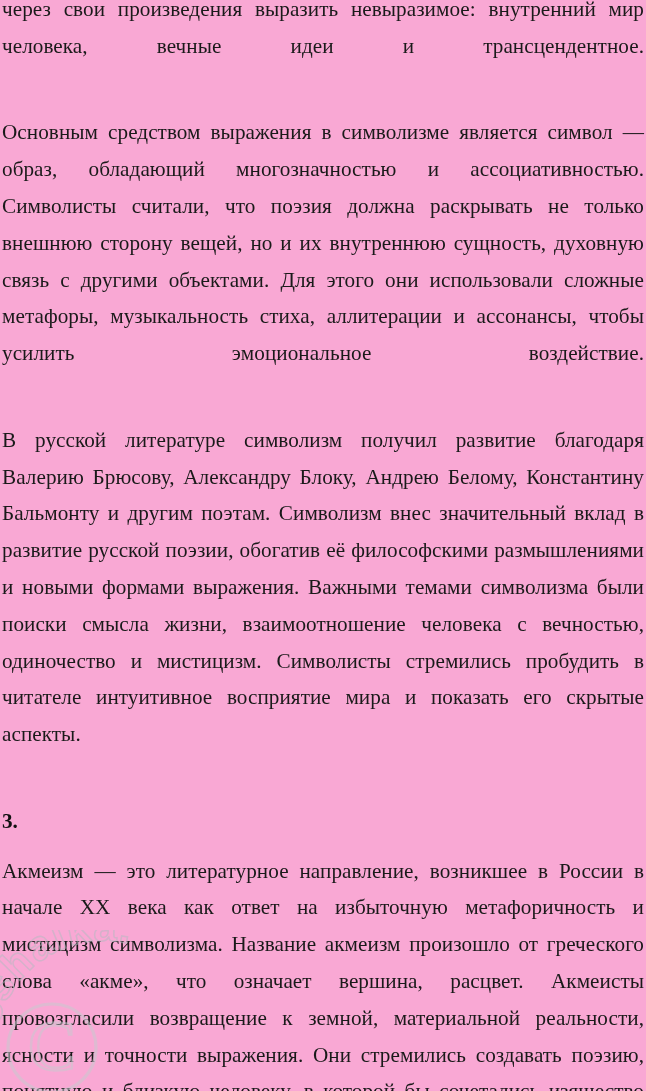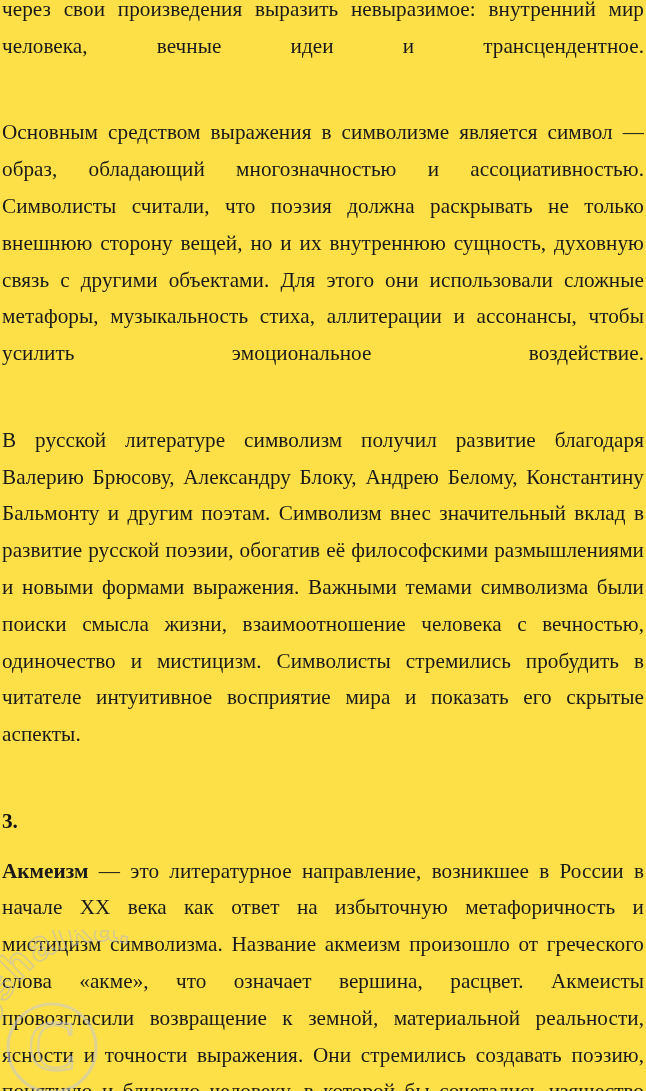--- a/index.html
+++ b/index.html
@@ -8,21 +8,21 @@
     background: #ffffff;
   }
   body {
     font-family: "Liberation Serif", "DejaVu Serif", serif;
   }
   #page {
     position: relative;
     width: 646px;
     height: 1091px;
     overflow: hidden;
-    background: #fde047;
+    background: #f9a8d4;
   }
   #doc {
     position: absolute;
     left: 0;
     top: -9px;
     width: 646px;
     padding: 0 2px 0 2px;
     box-sizing: border-box;
   }
   .para {
@@ -44,21 +44,21 @@
     height: 0;
   }
   .heading-num {
     margin: 0 0 13px 0;
     font-size: 21.2px;
     line-height: 36.8px;
     font-weight: bold;
     color: #111111;
     text-align: left;
   }
-  b, .bold { font-weight: bold; }
+  b, .bold { font-weight: normal; }
 
   
   #watermark {
     position: absolute;
     left: -6px;
     top: 930px;
     width: 210px;
     height: 175px;
     pointer-events: none;
     z-index: 5;

